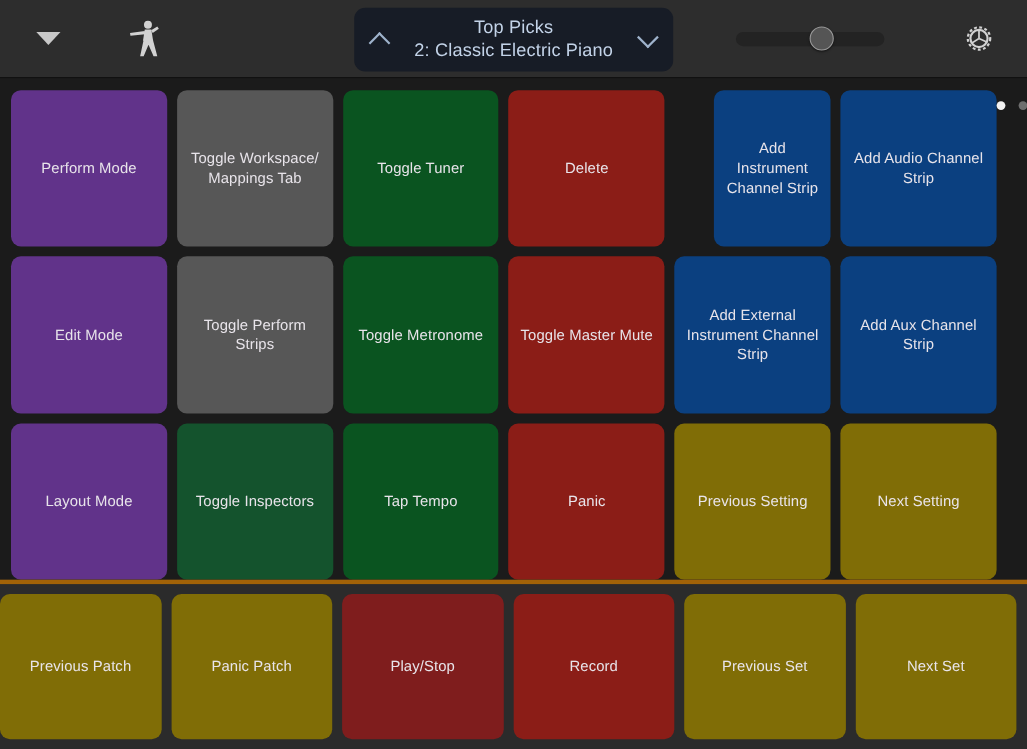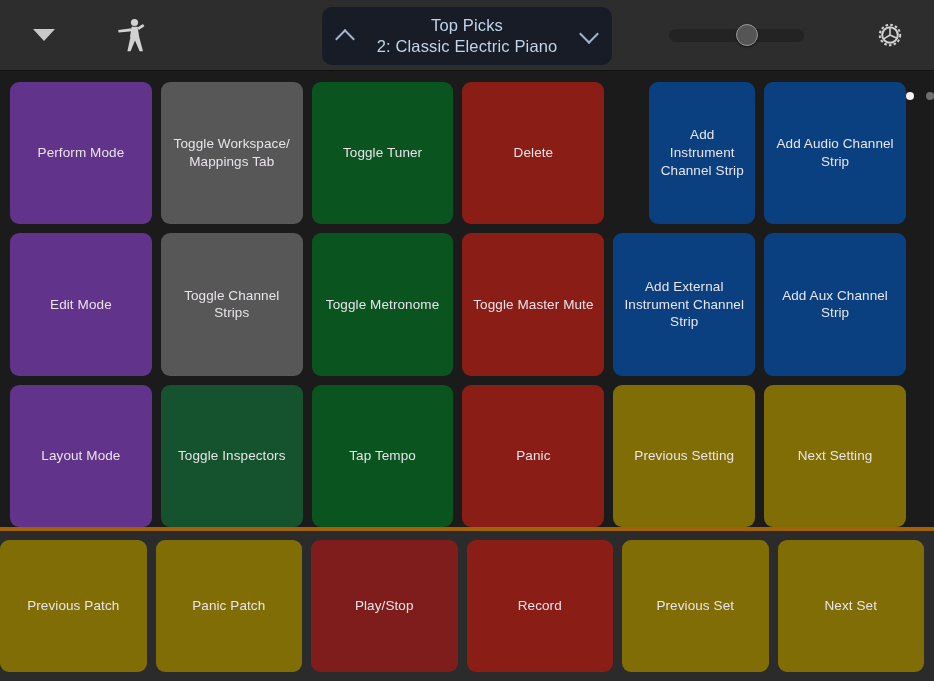--- a/index.html
+++ b/index.html
@@ -286,21 +286,21 @@
         <div class="pad" style="background: rgb(11, 64, 128); margin-left: 36px;">
           <span>Add Instrument Channel Strip</span>
         </div>
         <div class="pad" style="background: rgb(11, 64, 128);">
           <span>Add Audio Channel Strip</span>
         </div>
         <div class="pad" style="background: rgb(97, 51, 138);">
           <span>Edit Mode</span>
         </div>
         <div class="pad" style="background: rgb(87, 87, 87);">
-          <span>Toggle Channel Strips</span>
+          <span>Toggle Perform Strips</span>
         </div>
         <div class="pad" style="background: rgb(10, 84, 32);">
           <span>Toggle Metronome</span>
         </div>
         <div class="pad" style="background: rgb(139, 29, 23);">
           <span>Toggle Master Mute</span>
         </div>
         <div class="pad" style="background: rgb(11, 64, 128);">
           <span>Add External Instrument Channel Strip</span>
         </div>

